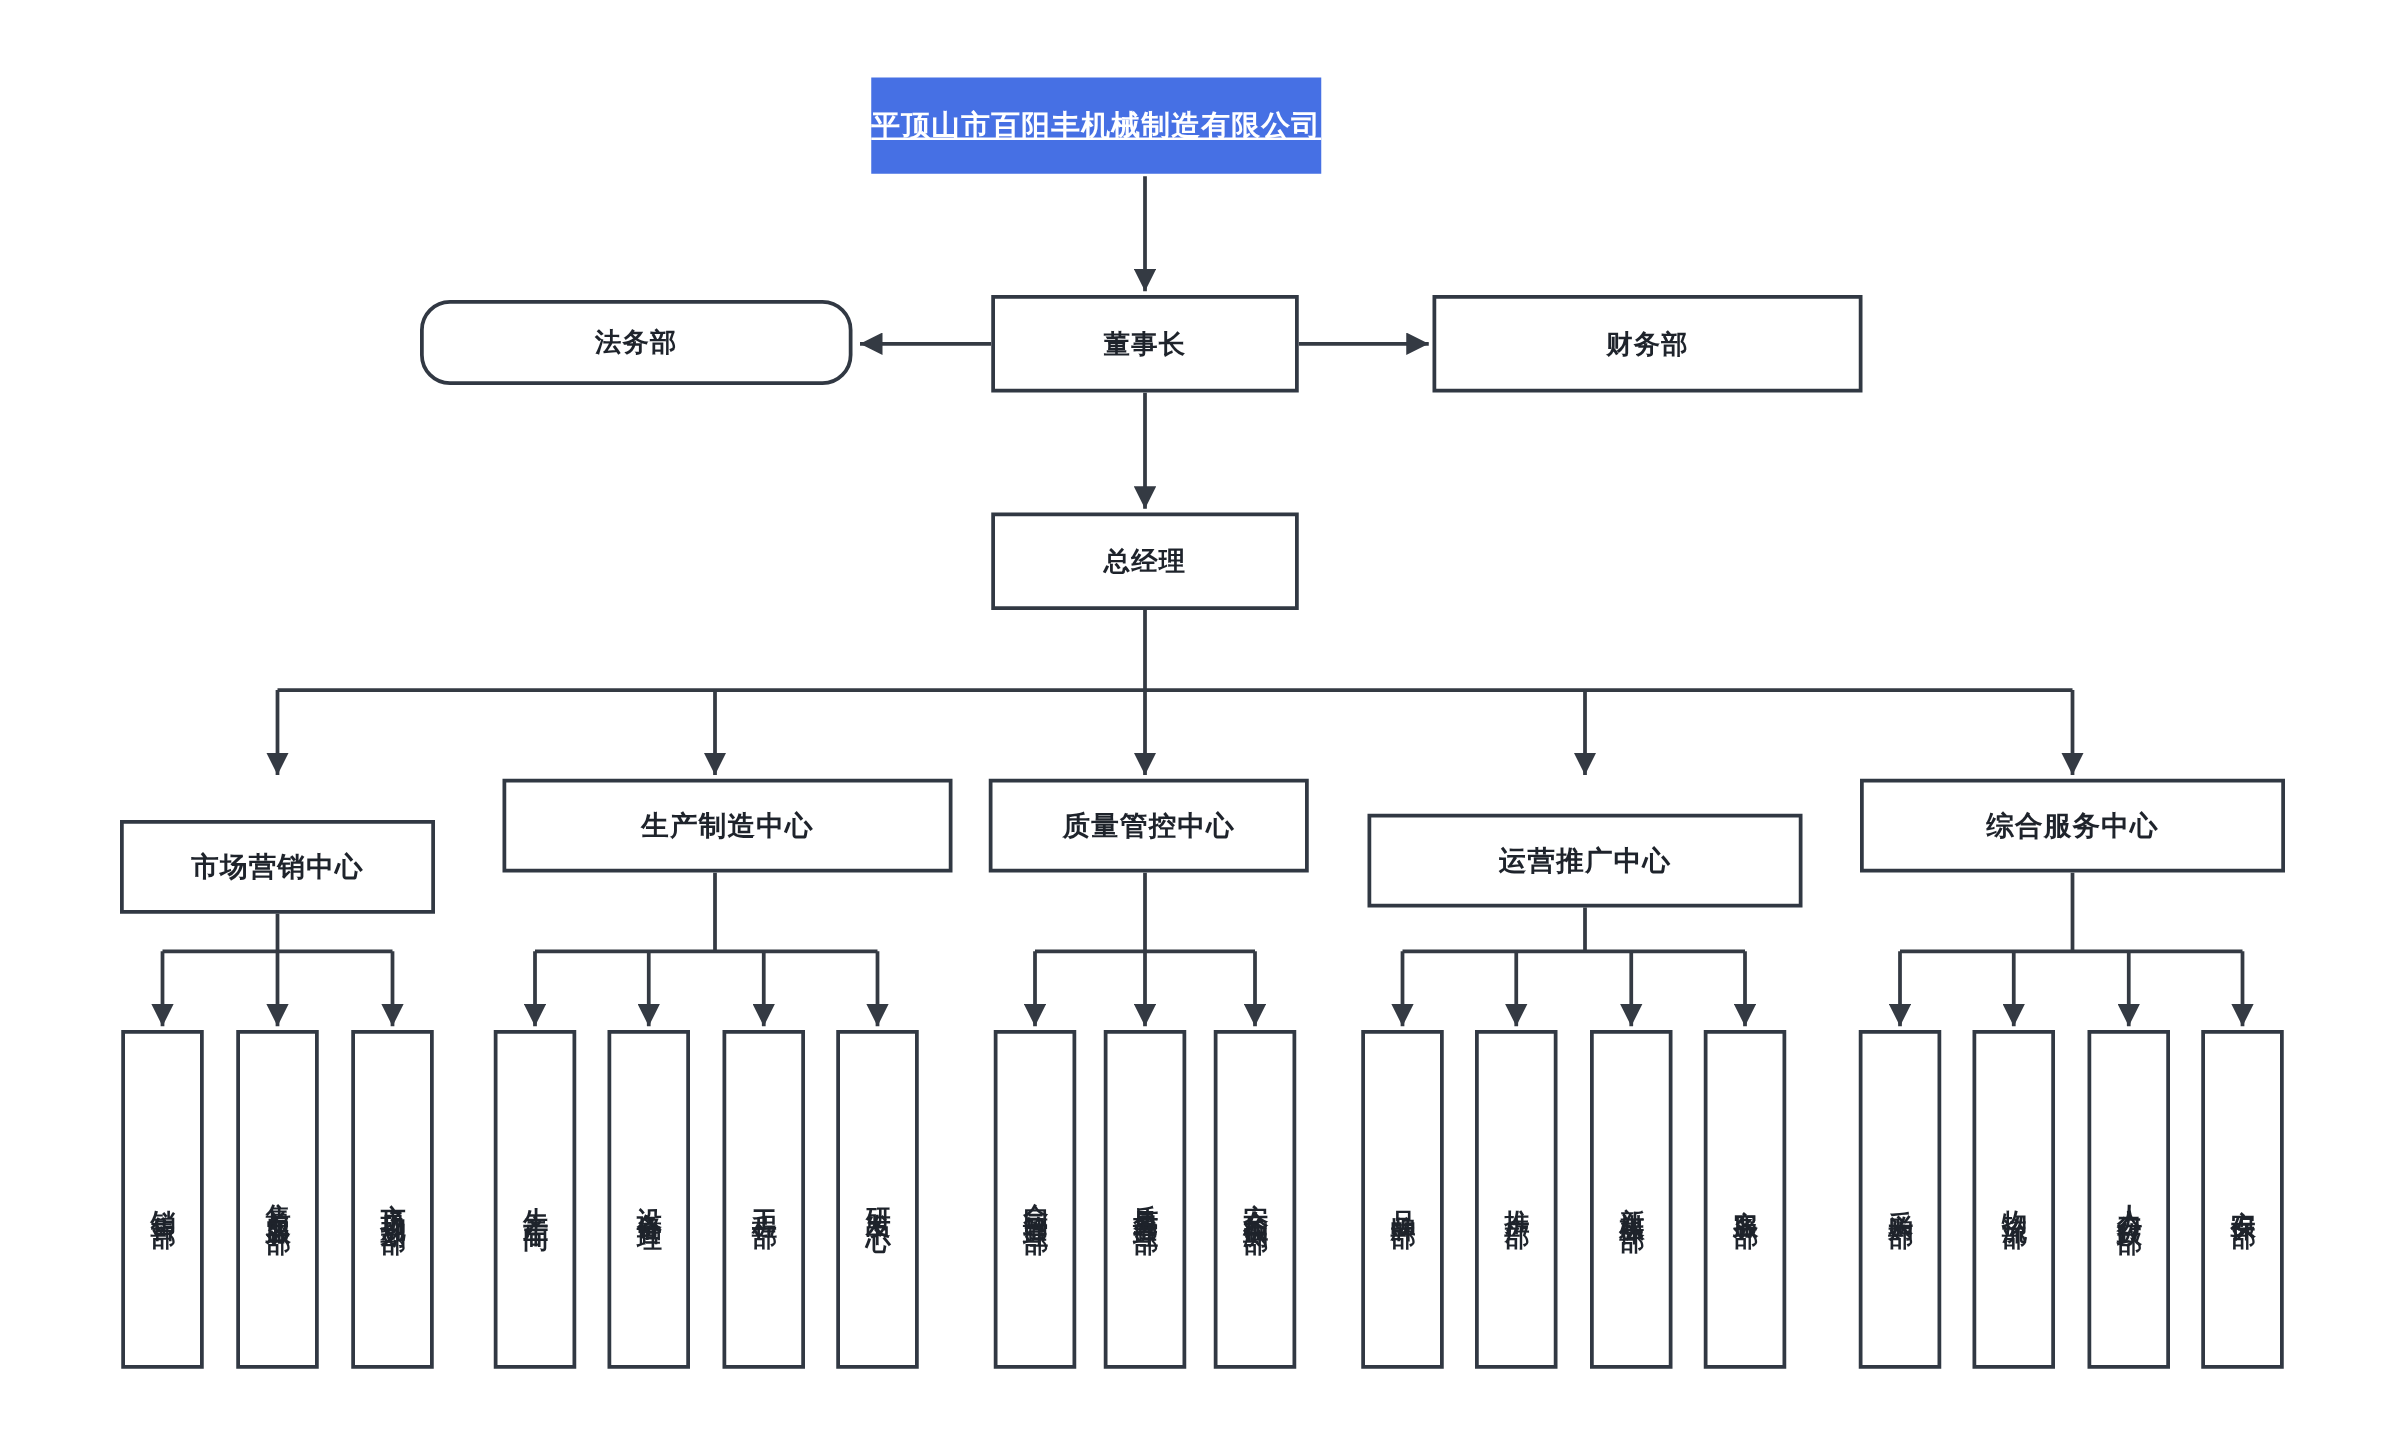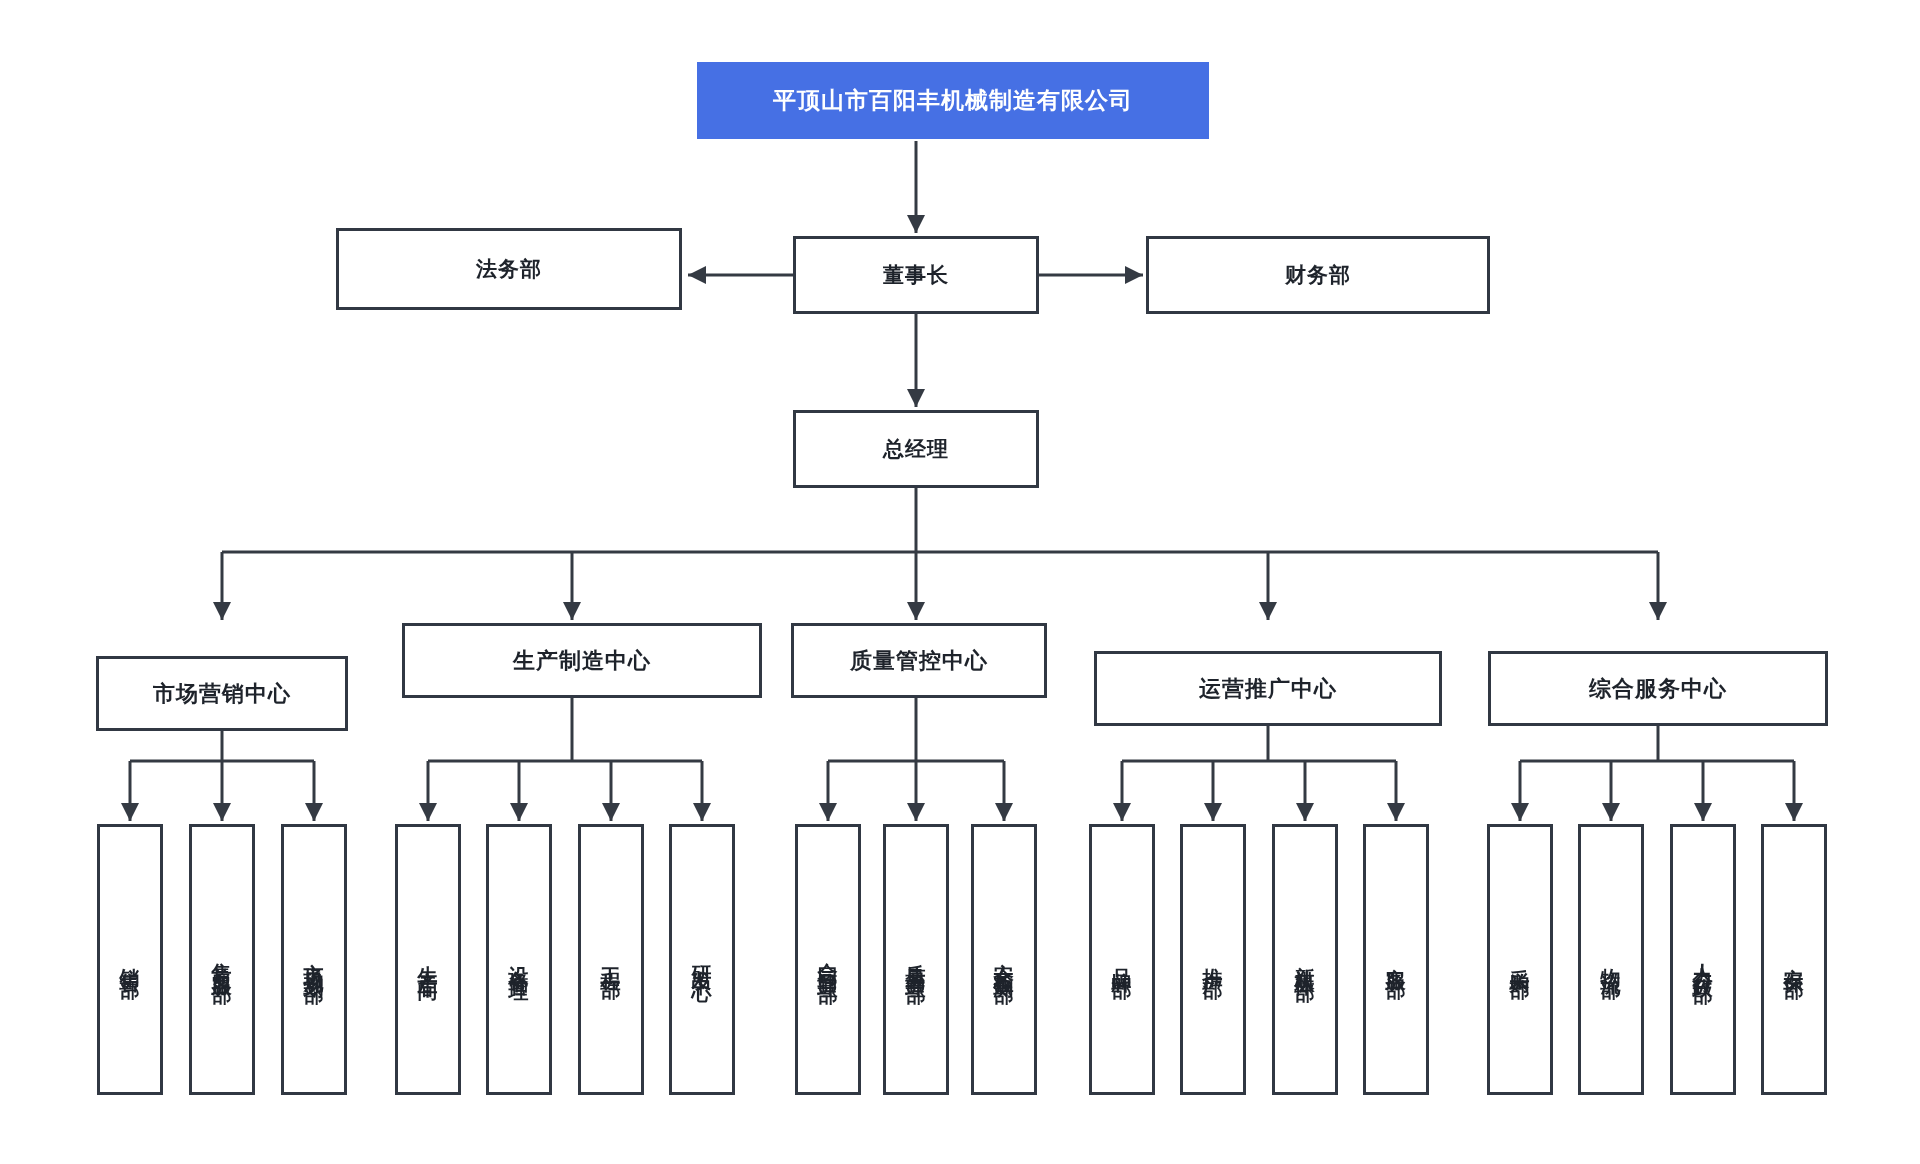--- a/index.html
+++ b/index.html
@@ -101,33 +101,33 @@
 
       <line x1="1658" y1="698" x2="1658" y2="761"></line>
       <line x1="1520" y1="761" x2="1794" y2="761"></line>
       <line x1="1520" y1="761" x2="1520" y2="821" marker-end="url(#arr)"></line>
       <line x1="1611" y1="761" x2="1611" y2="821" marker-end="url(#arr)"></line>
       <line x1="1703" y1="761" x2="1703" y2="821" marker-end="url(#arr)"></line>
       <line x1="1794" y1="761" x2="1794" y2="821" marker-end="url(#arr)"></line>
     </g>
   </svg>
 
-  <div class="node node--title" style="left:697px;top:62px;width:512px;height:77px;">平顶山市百阳丰机械制造有限公司</div>
+  <div class="node node--title" style="left:697px;top:62px;width:360px;height:77px;text-decoration:underline;">平顶山市百阳丰机械制造有限公司</div>
 
-  <div class="node node--h" style="left:336px;top:228px;width:346px;height:82px;">法务部</div>
+  <div class="node node--h" style="left:336px;top:240px;width:346px;height:68px;border-radius:24px;">法务部</div>
   <div class="node node--h" style="left:793px;top:236px;width:246px;height:78px;">董事长</div>
   <div class="node node--h" style="left:1146px;top:236px;width:344px;height:78px;">财务部</div>
 
   <div class="node node--h" style="left:793px;top:410px;width:246px;height:78px;">总经理</div>
 
   <div class="node node--center" style="left:96px;top:656px;width:252px;height:75px;">市场营销中心</div>
   <div class="node node--center" style="left:402px;top:623px;width:360px;height:75px;">生产制造中心</div>
   <div class="node node--center" style="left:791px;top:623px;width:256px;height:75px;">质量管控中心</div>
   <div class="node node--center" style="left:1094px;top:623px;width:348px;height:75px;margin-top:28px;">运营推广中心</div>
-  <div class="node node--center" style="left:1488px;top:651px;width:340px;height:75px;">综合服务中心</div>
+  <div class="node node--center" style="left:1488px;top:623px;width:340px;height:75px;">综合服务中心</div>
 
   <div class="node node--leaf" style="left:97px;top:824px;width:66px;height:271px;">销售部</div>
   <div class="node node--leaf" style="left:189px;top:824px;width:66px;height:271px;">售前客服部</div>
   <div class="node node--leaf" style="left:281px;top:824px;width:66px;height:271px;">市场规划部</div>
 
   <div class="node node--leaf" style="left:395px;top:824px;width:66px;height:271px;">生产车间</div>
   <div class="node node--leaf" style="left:486px;top:824px;width:66px;height:271px;">设备管理</div>
   <div class="node node--leaf" style="left:578px;top:824px;width:66px;height:271px;">工程部</div>
   <div class="node node--leaf" style="left:669px;top:824px;width:66px;height:271px;">研发中心</div>
 

